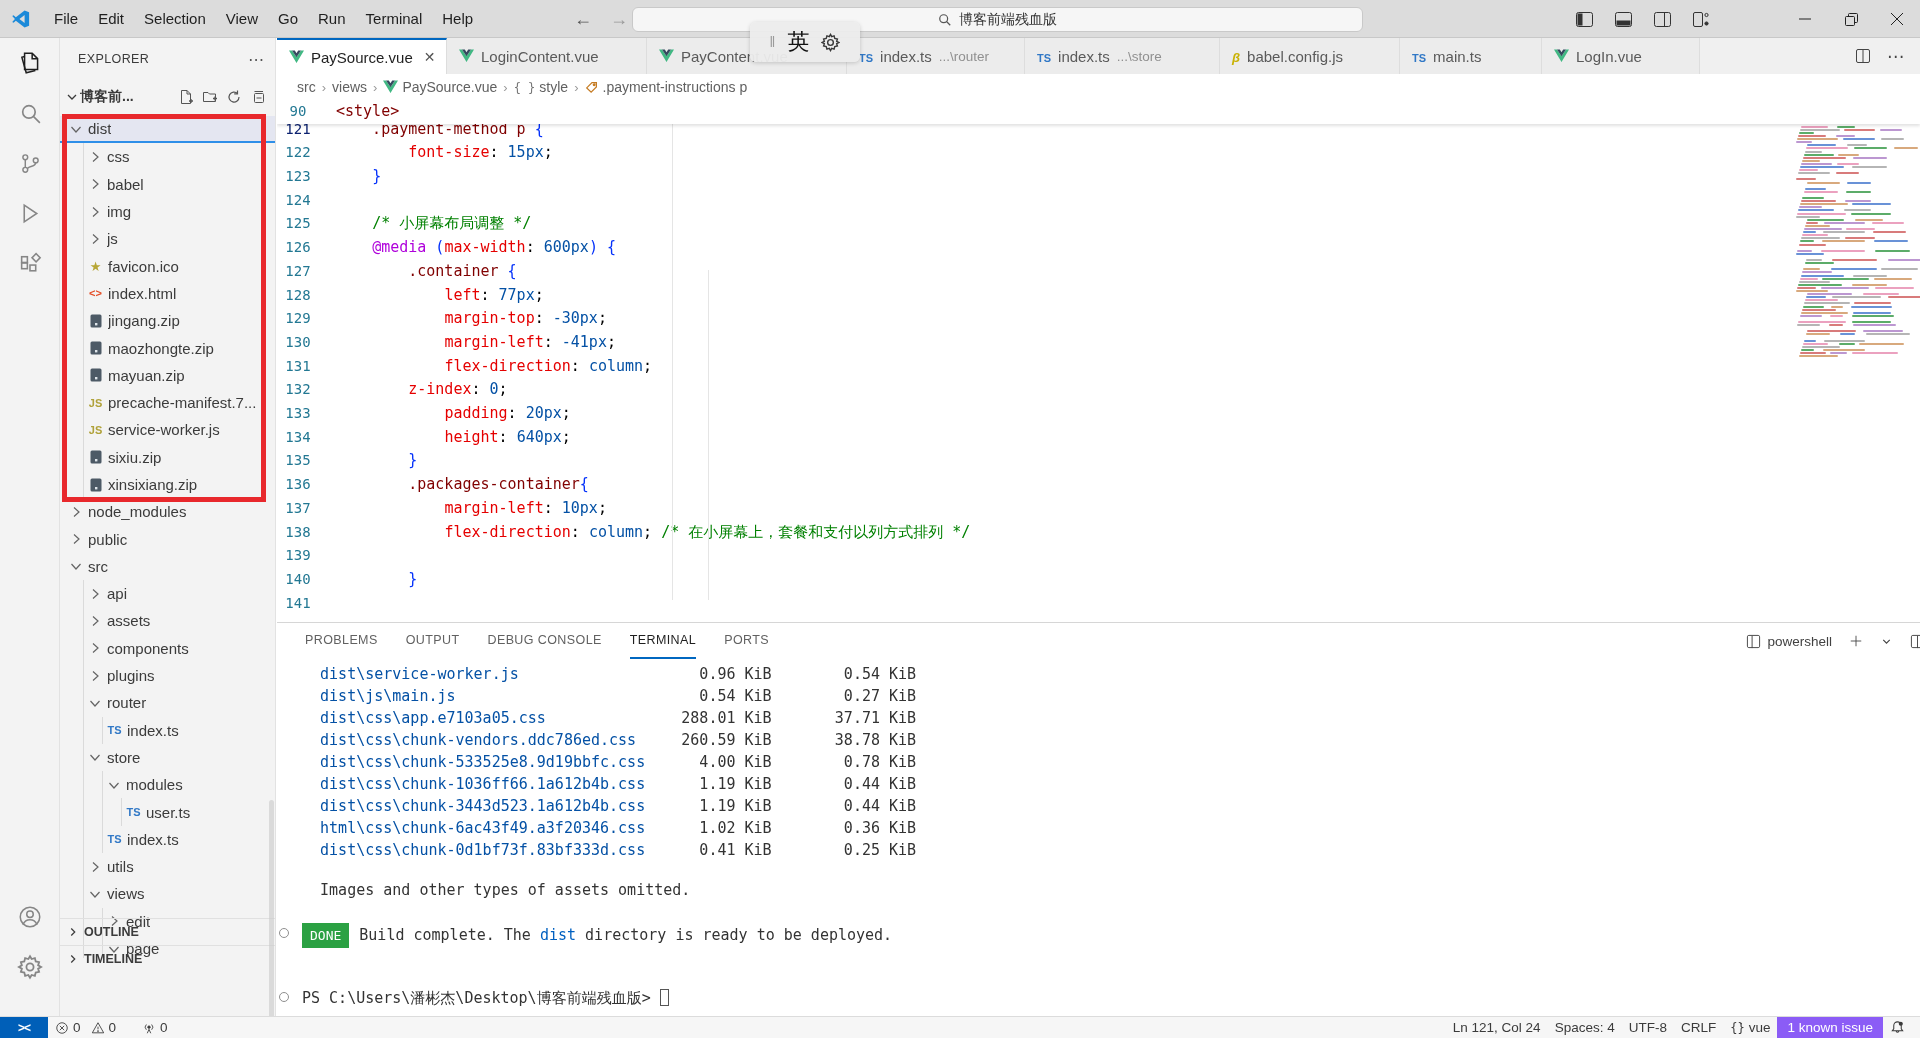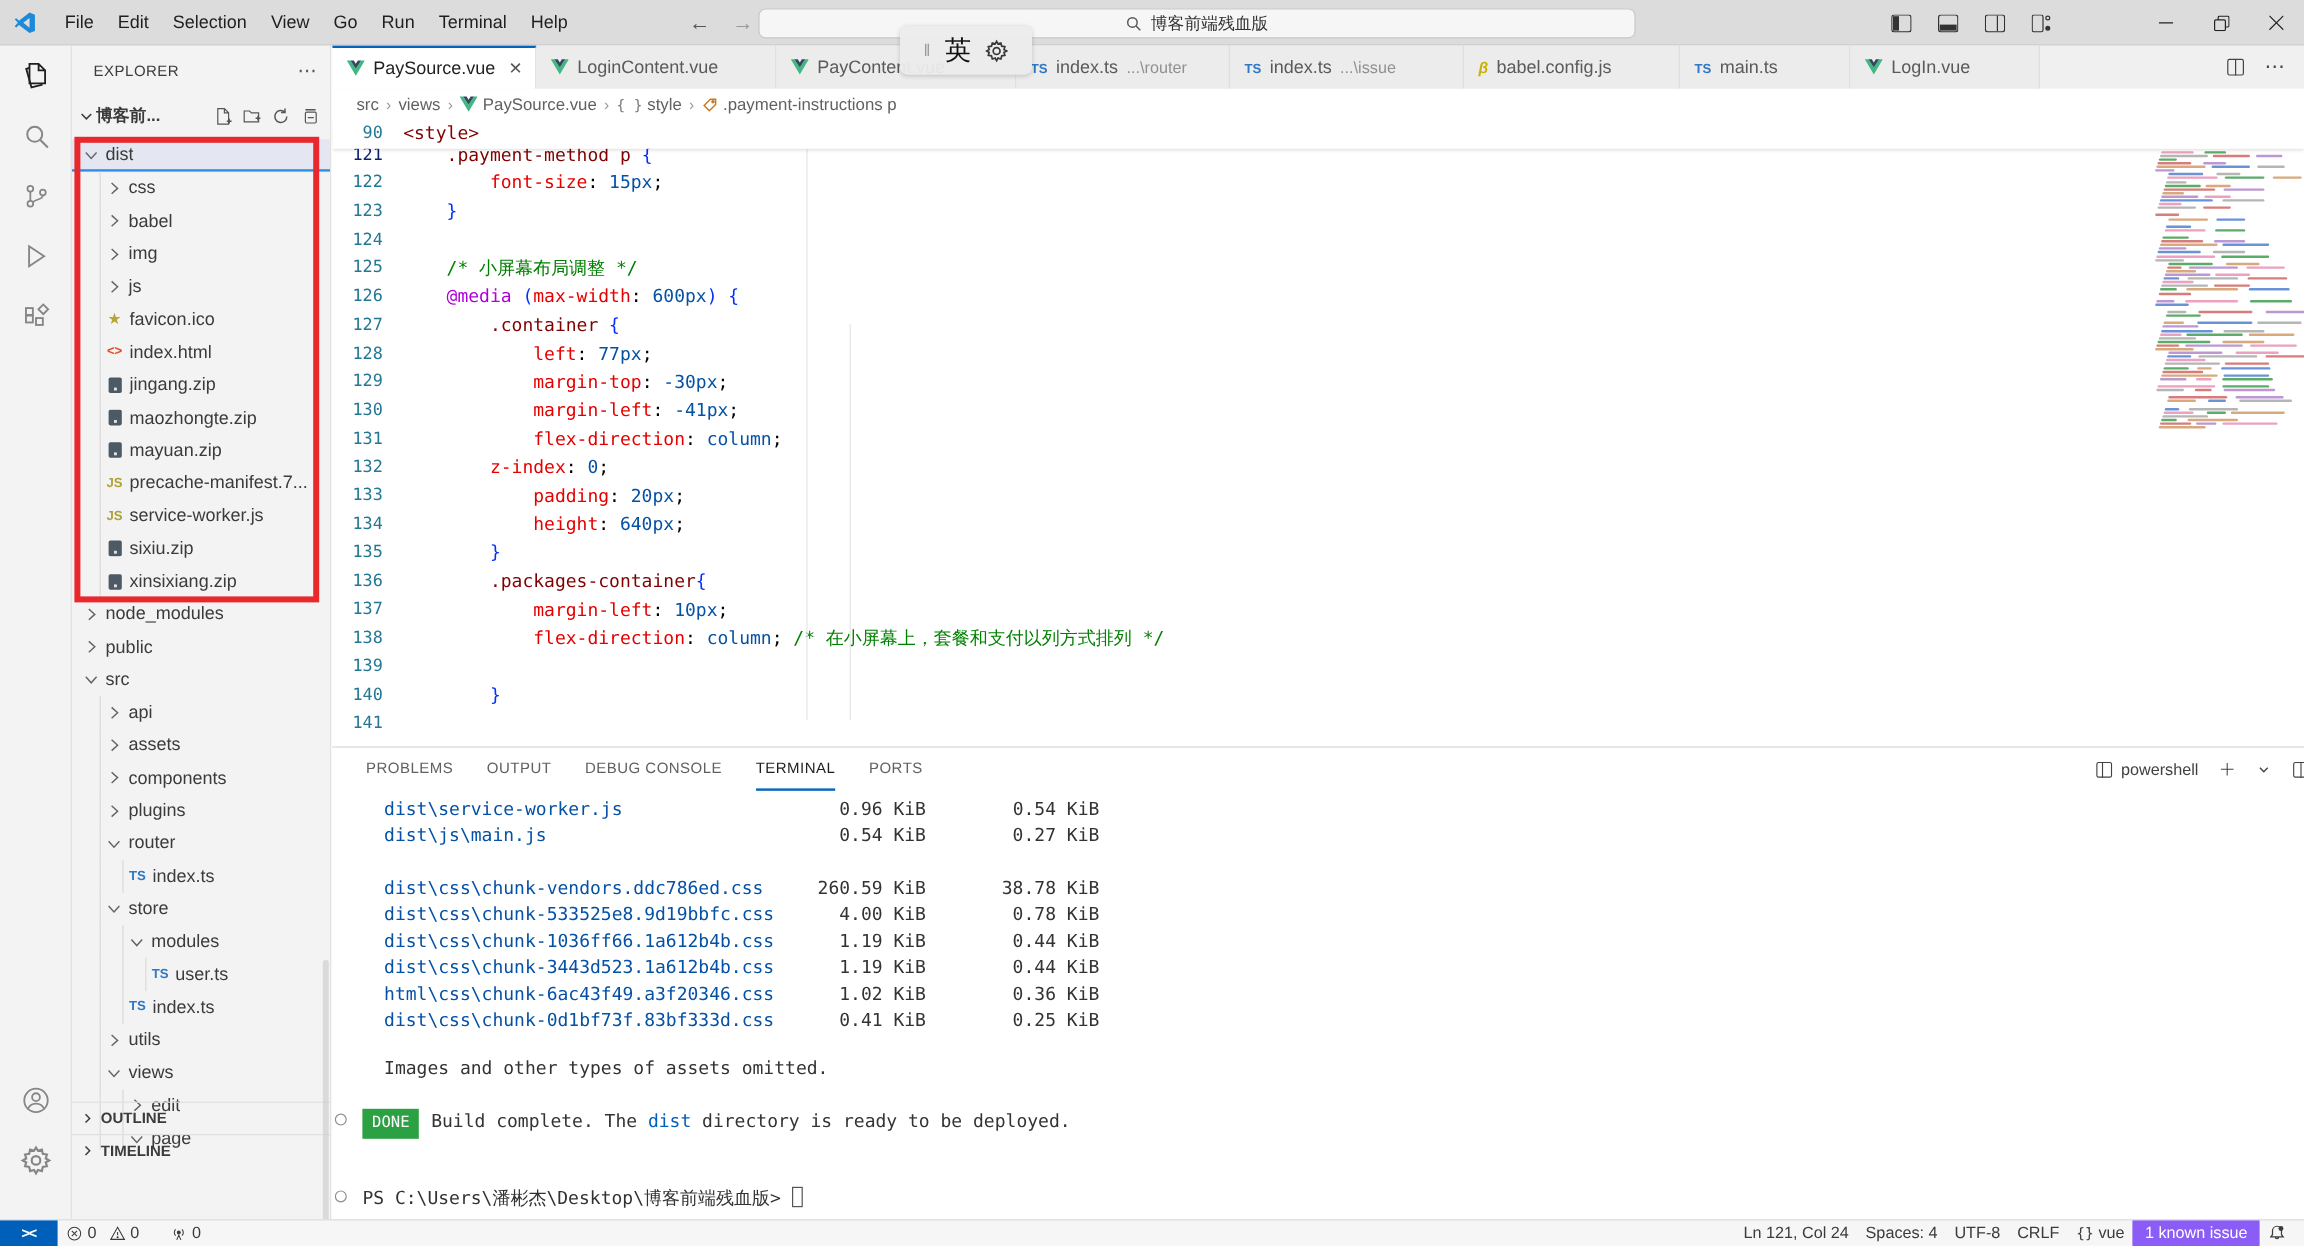--- a/index.html
+++ b/index.html
@@ -70,21 +70,21 @@
 
   
   #breadcrumb { position:absolute; left:277px; top:74px; width:1643px; height:26px; background:#fff;
     display:flex; align-items:center; padding-left:20px; color:#616161; font-size:14px; gap:3px; }
   .crumb { display:flex; align-items:center; gap:4px; }
   .crumb-sep { color:#9a9a9a; font-size:13px; margin:0 3px; }
 
   
   #editor { position:absolute; left:277px; top:100px; width:1643px; height:522px; background:#fff; overflow:hidden; }
   .codeline { position:absolute; left:0; width:100%; height:23.7px; }
-  .lnum { position:absolute; left:0; width:42px; text-align:right; font-family:"DejaVu Sans Mono",monospace;
+  .lnum { position:absolute; left:0; width:42px; text-align:center; font-family:"DejaVu Sans Mono",monospace;
     font-size:14px; color:#237893; line-height:23.7px; }
   .lnum.cur { color:#0b216f; }
   .ctext { position:absolute; left:59px; font-family:"DejaVu Sans Mono",monospace; font-size:15px;
     line-height:23.7px; white-space:pre; }
   .tk-sel{color:#800000}.tk-prop{color:#e50000}.tk-num{color:#0451a5}.tk-brace{color:#0431fa}
   .tk-at{color:#af00db}.tk-comment{color:#008000}.tk-plain{color:#000}
   #sticky-row { position:absolute; left:0; top:0; width:1643px; height:23.7px; background:#fff; z-index:5;
     box-shadow:0 2px 3px rgba(0,0,0,.12); }
   .indent-guide { position:absolute; width:1px; background:#e5e5e5; z-index:1; }
   #minimap { position:absolute; left:1517px; top:0px; width:114px; height:350px; }
@@ -627,21 +627,21 @@
         <span>PayContent.vue</span>
       </div>
       <div class="tab" style="width: 178px;">
         <span><span style="color:#3178c6;font-weight:700;font-size:11px;font-family:'Liberation Sans',sans-serif;">TS</span></span>
         <span>index.ts</span>
         <span class="desc">...\router</span>
       </div>
       <div class="tab" style="width: 195px;">
         <span><span style="color:#3178c6;font-weight:700;font-size:11px;font-family:'Liberation Sans',sans-serif;">TS</span></span>
         <span>index.ts</span>
-        <span class="desc">...\issue</span>
+        <span class="desc">...\store</span>
       </div>
       <div class="tab" style="width: 180px;">
         <span><span style="color:#c9b204;font-weight:700;font-style:italic;font-size:13px;">β</span></span>
         <span>babel.config.js</span>
       </div>
       <div class="tab" style="width: 142px;">
         <span><span style="color:#3178c6;font-weight:700;font-size:11px;font-family:'Liberation Sans',sans-serif;">TS</span></span>
         <span>main.ts</span>
       </div>
       <div class="tab" style="width: 158px;">
@@ -984,20 +984,21 @@
       </span>
     <span>
         <svg width="13" height="13" viewBox="0 0 16 16" stroke="#424242">
           <path d="M3,3 L13,13 M13,3 L3,13"></path>
         </svg>
       </span>
   </div>
   <div id="term">
       <div class="tline" style="top: 4px;"><span class="t-path">  dist\service-worker.js</span><span>                    0.96 KiB        0.54 KiB</span></div>
       <div class="tline" style="top: 26px;"><span class="t-path">  dist\js\main.js</span><span>                           0.54 KiB        0.27 KiB</span></div>
+      <div class="tline" style="top: 48px;"><span class="t-path">  dist\css\app.e7103a05.css</span><span>               288.01 KiB       37.71 KiB</span></div>
       <div class="tline" style="top: 70px;"><span class="t-path">  dist\css\chunk-vendors.ddc786ed.css</span><span>     260.59 KiB       38.78 KiB</span></div>
       <div class="tline" style="top: 92px;"><span class="t-path">  dist\css\chunk-533525e8.9d19bbfc.css</span><span>      4.00 KiB        0.78 KiB</span></div>
       <div class="tline" style="top: 114px;"><span class="t-path">  dist\css\chunk-1036ff66.1a612b4b.css</span><span>      1.19 KiB        0.44 KiB</span></div>
       <div class="tline" style="top: 136px;"><span class="t-path">  dist\css\chunk-3443d523.1a612b4b.css</span><span>      1.19 KiB        0.44 KiB</span></div>
       <div class="tline" style="top: 158px;"><span class="t-path">  html\css\chunk-6ac43f49.a3f20346.css</span><span>      1.02 KiB        0.36 KiB</span></div>
       <div class="tline" style="top: 180px;"><span class="t-path">  dist\css\chunk-0d1bf73f.83bf333d.css</span><span>      0.41 KiB        0.25 KiB</span></div>
       <div class="tline" style="top: 220px;"><span>  Images and other types of assets omitted.</span></div>
       <span class="cmd-dot" style="top: 269px;"></span>
       <div class="tline" style="top: 264px;"><span class="badge done">DONE</span><span>Build complete. The </span><span class="t-dist">dist</span><span> directory is ready to be deployed.</span></div>
       <span class="cmd-dot" style="top: 333px;"></span>

